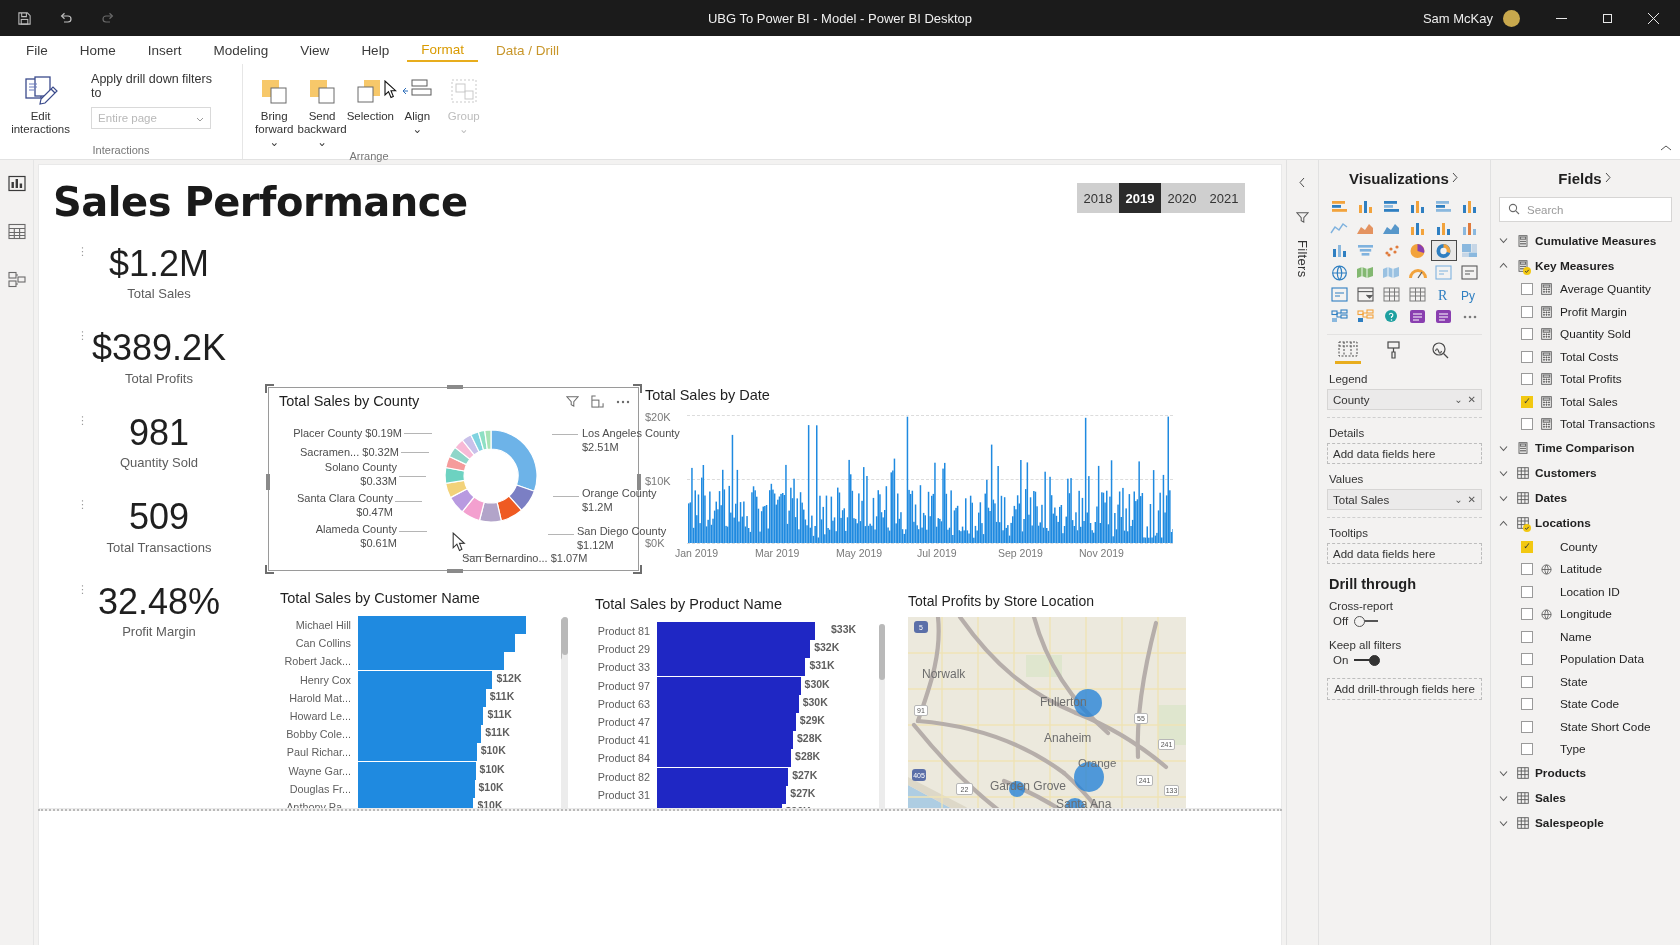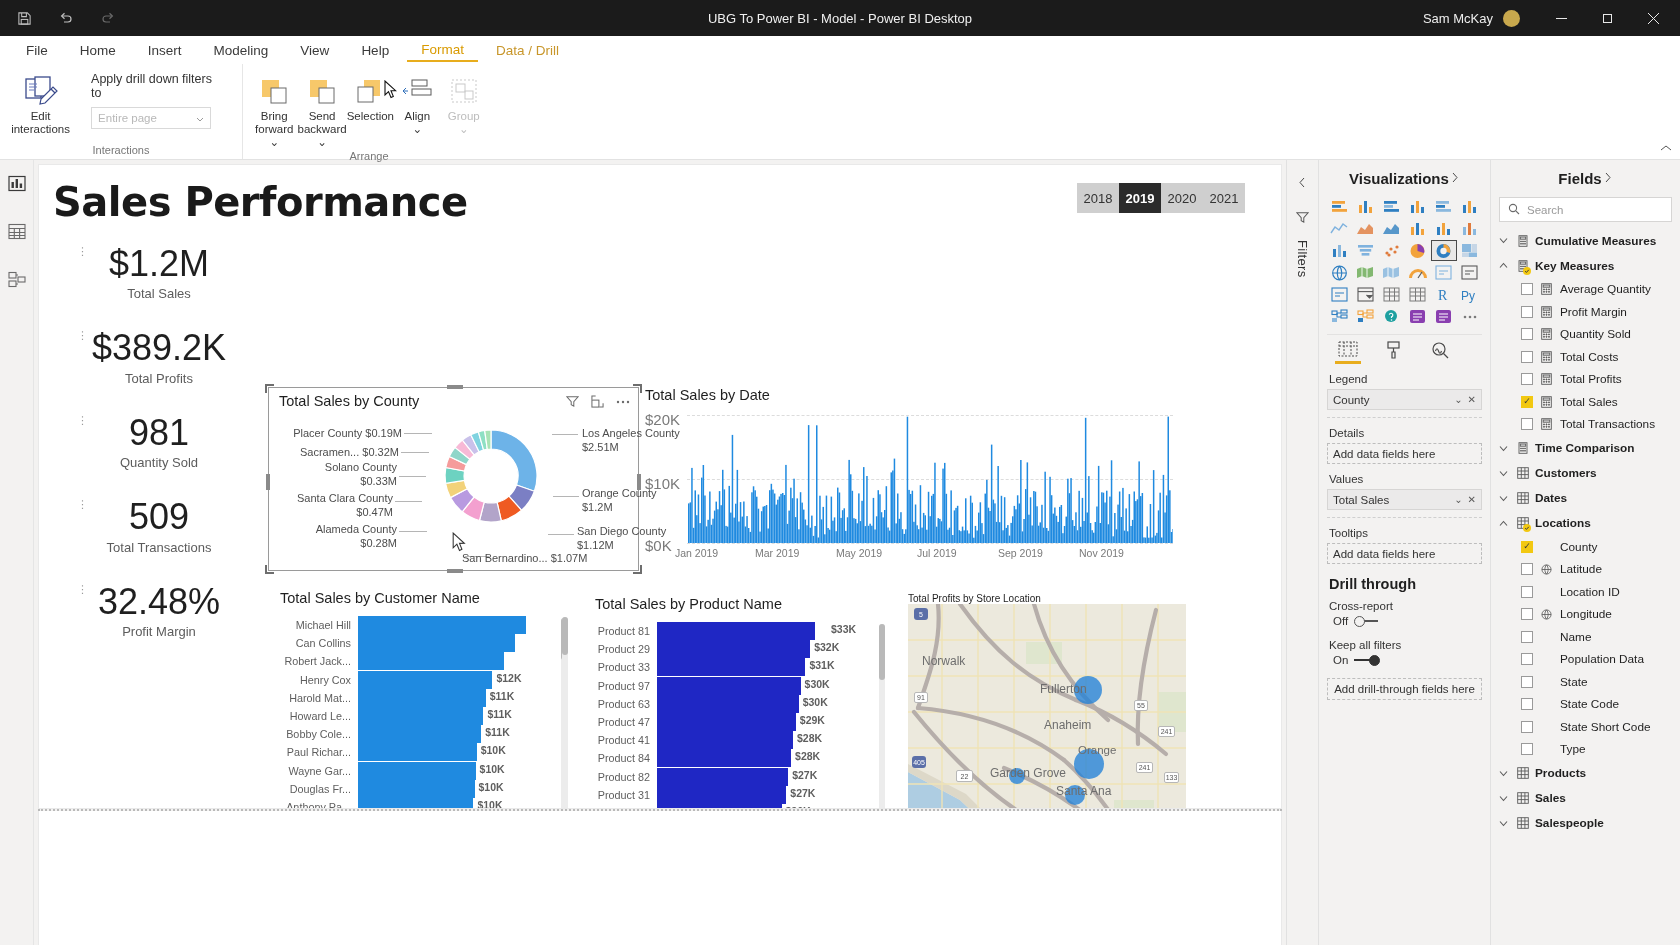--- a/index.html
+++ b/index.html
@@ -103,42 +103,42 @@
   .donut-wrap { position:absolute; left: 168px; top: 24px; width: 108px; height: 128px; }
   .lbl { position:absolute; font-size: 11px; color: #4d4d4d; line-height: 1.3; white-space: nowrap;}
   .lbl.r { text-align:right; }
   .leader { position:absolute; border-top: 1px solid #b5b5b5; height:0;}
 
   
   .v-date { position:absolute; left: 606px; top: 222px; width: 540px; height: 180px; }
   .dt-title { font-size: 14.5px; color:#1f1f1f; }
   .dt-plot { position:absolute; left: 42px; top: 28px; right: 12px; height: 128px; }
   .dt-grid { position:absolute; left:0; right:0; border-top: 1px dashed #dcdcdc; }
-  .dt-ylbl { position:absolute; left: 0; font-size: 15px; color:#7a7a7a; }
+  .dt-ylbl { position:absolute; left: 0; font-size: 11px; color:#7a7a7a; }
   .dt-xlbl { position:absolute; font-size: 10.5px; color:#7a7a7a; top: 160px;}
 
   
   .v-bar { position:absolute; }
   .bar-title { font-size: 14.5px; color:#1f1f1f; margin-bottom: 10px;}
   .brow { display:flex; align-items:center; height: 18.2px; }
   .bname { width: 78px; text-align:right; font-size: 10.8px; color:#5e5e5e; padding-right: 7px;
            white-space:nowrap; overflow:hidden; }
   .btrack { flex:1; position:relative; height: 18px; }
   .bfill { position:absolute; left:0; top:0; bottom:0; background:#1f8ae0; }
   .bval { position:absolute; font-size: 10.5px; font-weight:bold; color:#5e5e5e; top:0px; line-height:14px;}
   .bval.inside { color:#fff; }
   .v-bar.products .bfill { background:#1f27c4; }
   .v-bar.products .bname { width: 62px; font-size: 10.8px; }
 
   .vscroll { position:absolute; width: 6px; border-radius:3px; background:#ececec; }
   .vscroll .thumb { position:absolute; left:0; width:6px; border-radius:3px; background:#b9b9b9; }
 
   
   .v-map { position:absolute; left: 869px; top: 428px; width: 278px; height: 340px; }
-  .map-title { font-size: 10px; color:#1f1f1f; margin-bottom: 0;}
+  .map-title { font-size: 14px; color:#1f1f1f; margin-bottom: 8px;}
   .map-canvas { position:relative; width: 278px; height: 312px; overflow:hidden;
                 background:#fdba74; border:0; }
   .land { position:absolute; background:#ece9dd; }
   .city { position:absolute; font-size: 11px; color:#6d6d6d; white-space:nowrap;}
   .bubble { position:absolute; border-radius:50%; background:rgba(35,130,215,.78); }
   .shield { position:absolute; background:#fff; border:1px solid #b7b7b7; border-radius:2px;
             font-size: 7px; color:#555; display:flex; align-items:center; justify-content:center;}
 
   
   .filters-rail { width: 32px; background:#f3f2f1; border-left:1px solid #e1e1e1;
@@ -484,21 +484,21 @@
         <div class="leader" style="left:130px;top:88px;width:27px;"></div>
         <div class="lbl r" style="left:0;top:72px;width:128px;">
           <span>Solano County</span><br><span>$0.33M</span></div>
 
         <div class="leader" style="left:126px;top:113px;width:27px;"></div>
         <div class="lbl r" style="left:0;top:103px;width:124px;">
           <span>Santa Clara County</span><br><span>$0.47M</span></div>
 
         <div class="leader" style="left:130px;top:143px;width:28px;"></div>
         <div class="lbl r" style="left:0;top:134px;width:128px;">
-          <span>Alameda County</span><br><span>$0.28M</span></div>
+          <span>Alameda County</span><br><span>$0.61M</span></div>
 
         <div class="leader" style="left:196px;top:168px;width:24px;"></div>
         <div class="lbl" style="left:193px;top:163px;">
           <span>San Bernardino...</span> <span>$1.07M</span></div>
 
         <div class="leader" style="left:283px;top:46px;width:26px;"></div>
         <div class="lbl" style="left:313px;top:38px;">
           <span>Los Angeles County</span><br><span>$2.51M</span></div>
 
         <div class="leader" style="left:284px;top:108px;width:26px;"></div>

